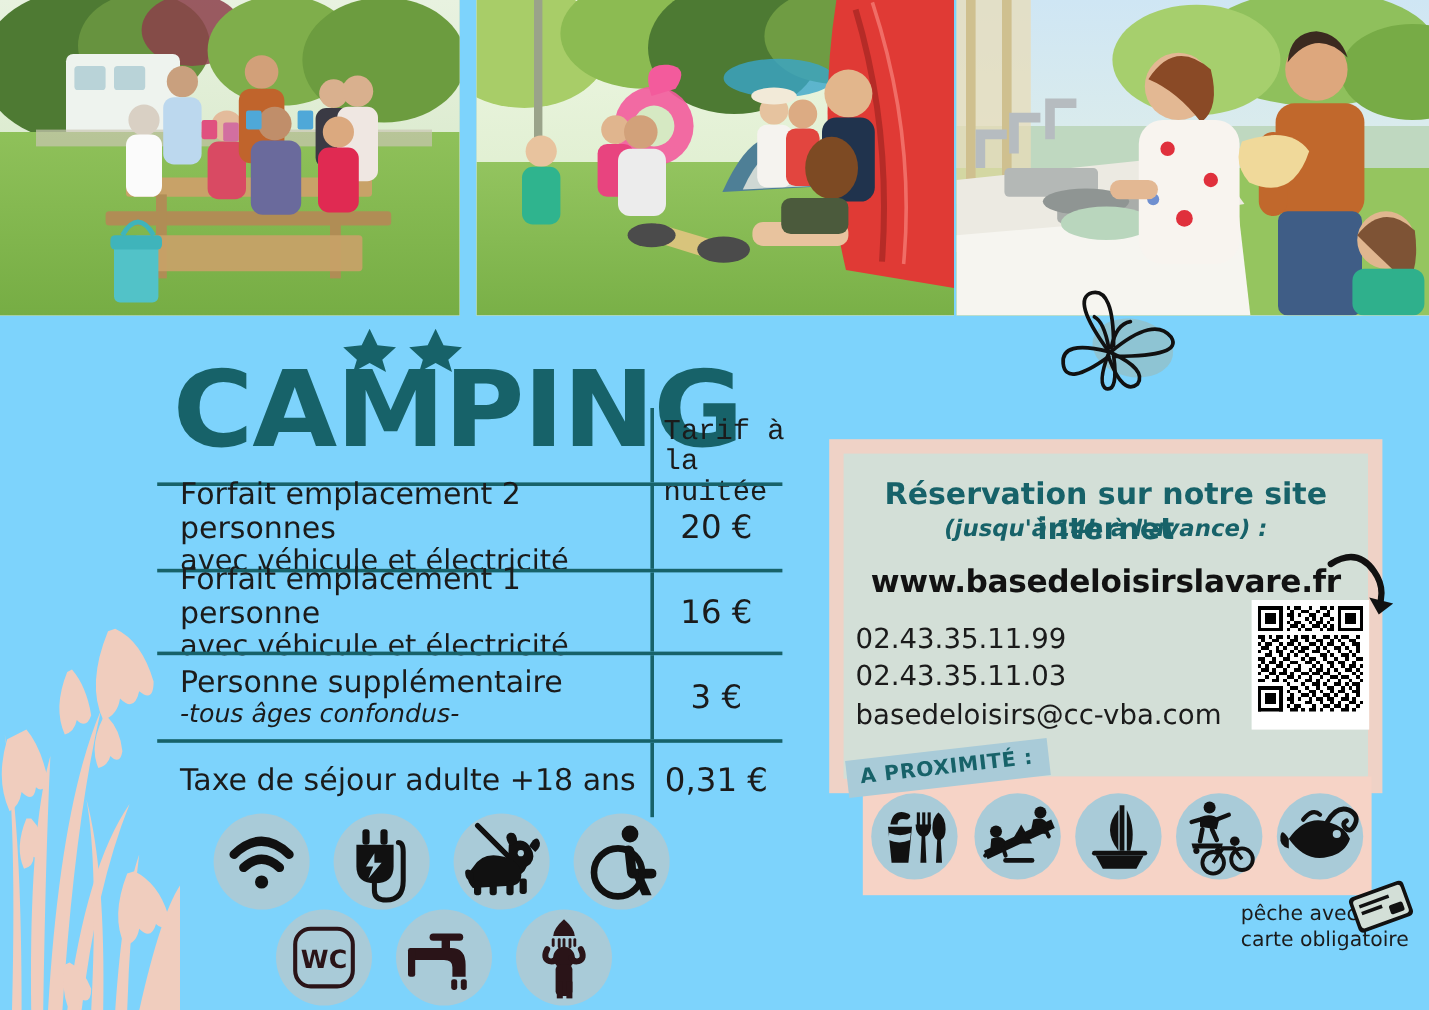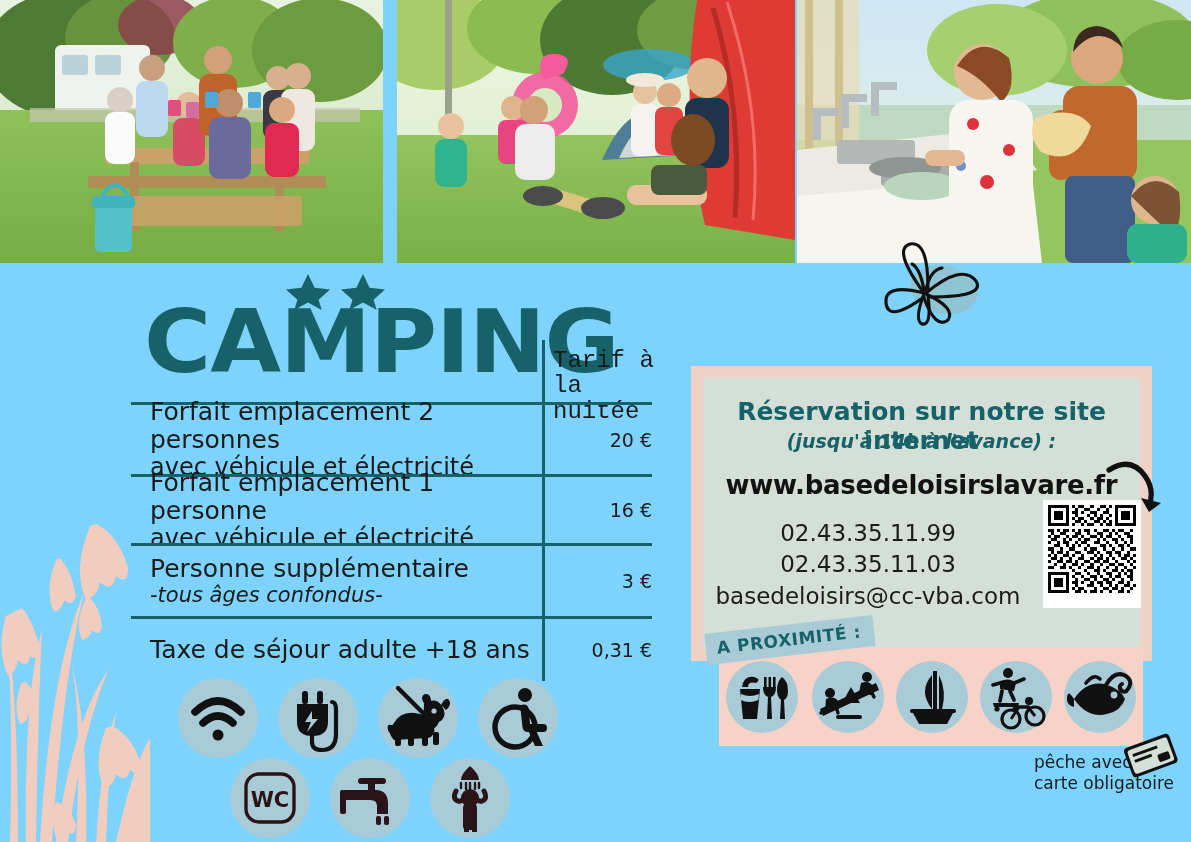--- a/index.html
+++ b/index.html
@@ -32,21 +32,21 @@
     font-size:88px;font-weight:bold;color:#176269;letter-spacing:-1px;line-height:1;
     transform:scaleX(1.04);transform-origin:left center;}
 
   
   .tariff{position:absolute;left:131px;top:340px;width:521px;}
   .thead{position:relative;height:62px;font-family:Liberation Mono, monospace;}
   .thead-label{position:absolute;left:422px;top:8px;width:110px;font-size:24px;color:#1b1b1b;line-height:1.06;}
   .vline{position:absolute;left:411px;top:0;width:3px;background:#176269;}
   .row{position:relative;border-top:3px solid #176269;display:flex;align-items:center;}
   .row .desc{width:411px;padding:9px 2px 9px 19px;box-sizing:border-box;}
-  .row .price{flex:1;text-align:right;font-size:19px;color:#1b1b1b;}
+  .row .price{flex:1;text-align:center;font-size:27px;color:#1b1b1b;}
   .desc .l1{font-size:25px;color:#1b1b1b;line-height:1.12;}
   .desc .l2{font-size:24px;color:#1b1b1b;line-height:1.12;}
   .desc .sub{font-size:21px;color:#1b1b1b;font-style:italic;line-height:1.15;}
   .row-a{height:69px;}
   .row-b{height:66px;}
   .row-c{height:70px;}
   .row-d{height:62px;}
   .row.last{border-bottom:0;}
 
   
@@ -57,21 +57,21 @@
   
   .reserv{position:absolute;left:691px;top:366px;width:461px;height:295px;
     background:#efd2c6;box-sizing:border-box;padding:12px;}
   .reserv-in{width:100%;height:100%;background:#d3dfd7;position:relative;}
   .res-title{position:absolute;left:0;top:19px;width:100%;text-align:center;
     font-size:25px;color:#176269;font-weight:600;}
   .res-sub{position:absolute;left:0;top:52px;width:100%;text-align:center;
     font-size:19px;color:#176269;font-weight:bold;font-style:italic;}
   .res-url{position:absolute;left:0;top:92px;width:100%;text-align:center;
     font-size:26px;color:#121212;font-weight:bold;letter-spacing:-0.3px;}
-  .res-contact{position:absolute;left:10px;top:140px;width:310px;text-align:center;
+  .res-contact{position:absolute;left:10px;top:140px;width:310px;
     font-size:23px;color:#1b1b1b;line-height:1.36;}
   .qr{position:absolute;left:340px;top:122px;width:98px;height:108px;background:#fff;padding:5px;box-sizing:border-box;}
   .arrow-curve{position:absolute;left:398px;top:78px;width:70px;height:60px;}
 
   
   .prox{position:absolute;left:719px;top:647px;width:424px;height:99px;background:#f6d3c6;}
   .prox-tag{position:absolute;left:706px;top:634px;background:#a9cbd8;color:#176269;
     font-size:17px;font-weight:600;letter-spacing:.6px;padding:5px 13px 6px 11px;
     transform:rotate(-6.5deg);transform-origin:left center;}
   .px-ic{position:absolute;width:72px;height:72px;border-radius:50%;background:#a9cbd8;top:661px;}

